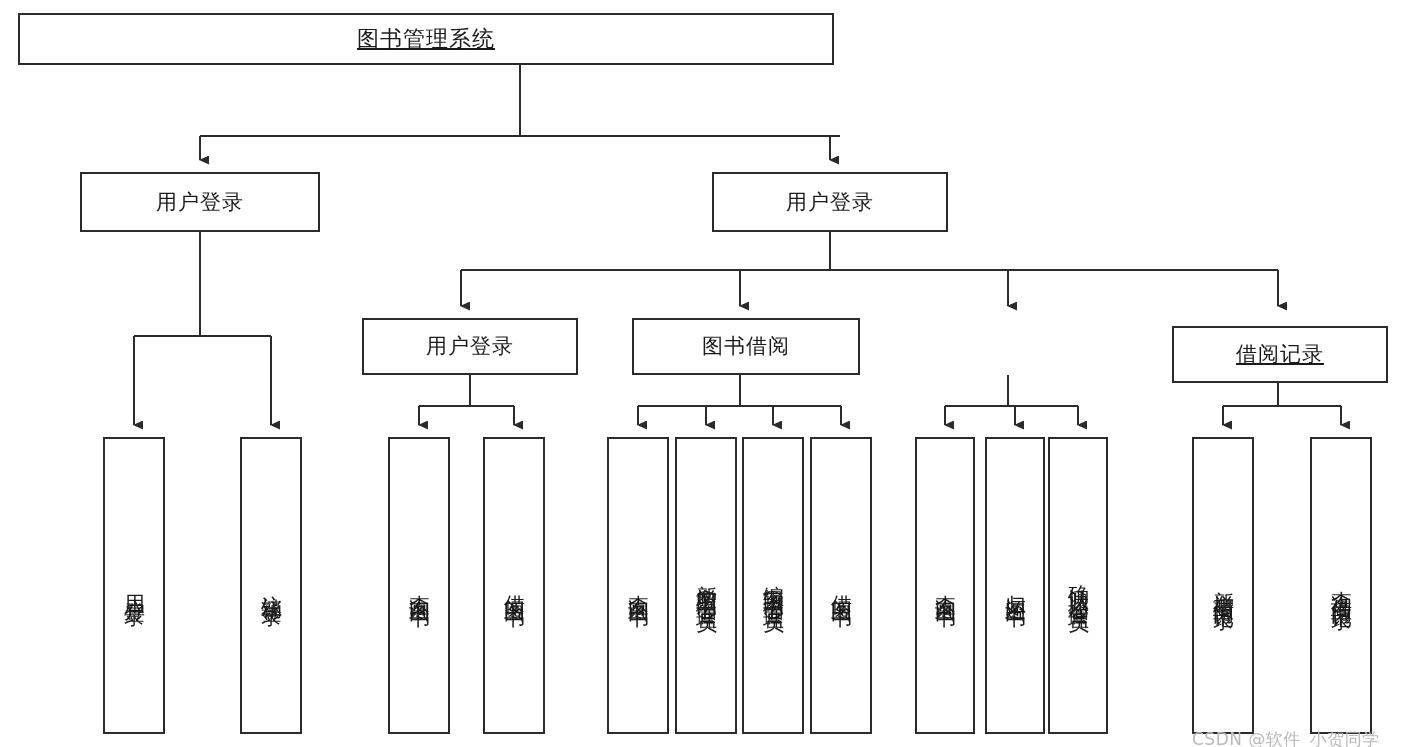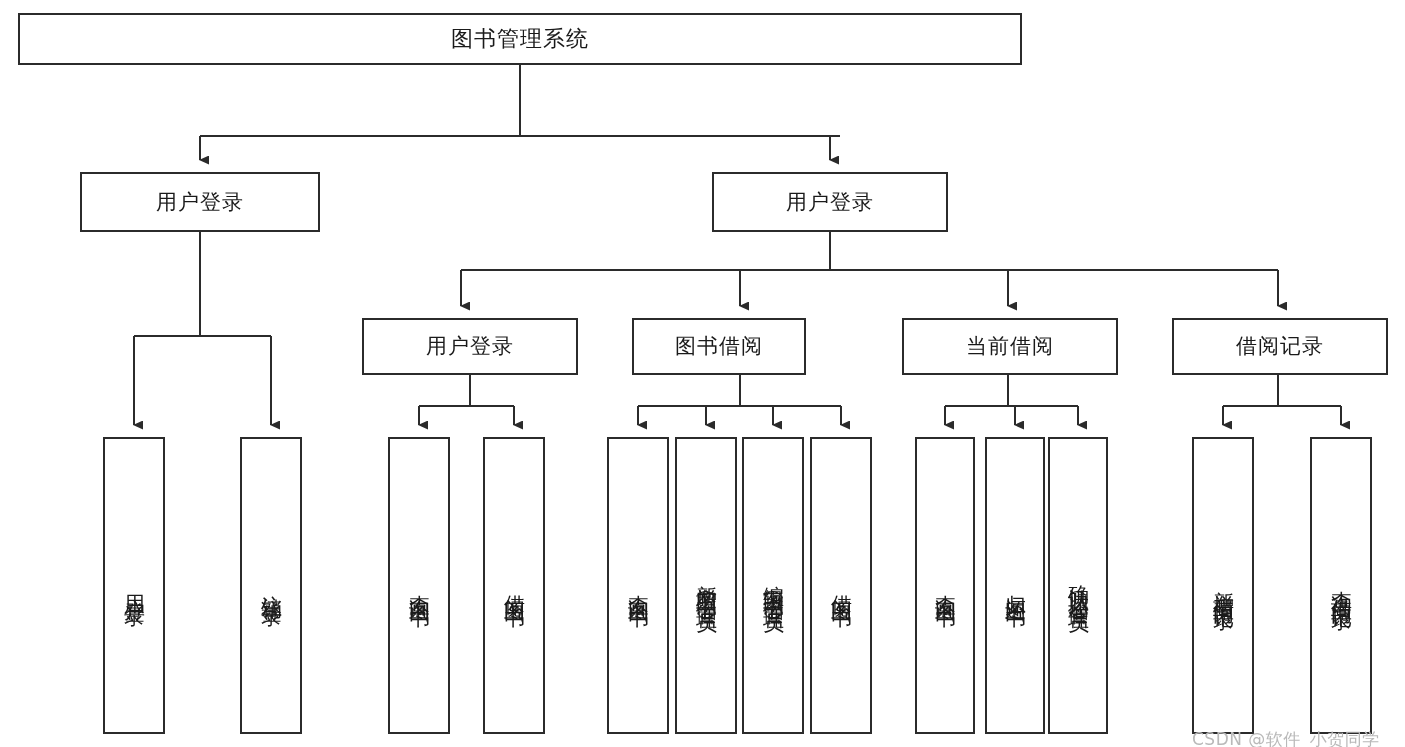--- a/index.html
+++ b/index.html
@@ -114,41 +114,38 @@
       <path d="M1078,406 L1078,425" marker-end="url(#arrowhead)"></path>
 
       <path d="M1278,375 L1278,406"></path>
       <path d="M1223,406 L1341,406"></path>
       <path d="M1223,406 L1223,425" marker-end="url(#arrowhead)"></path>
       <path d="M1341,406 L1341,425" marker-end="url(#arrowhead)"></path>
 
     </g>
   </svg>
 
-  <div class="node root" style="left: 18px; top: 13px; width: 1004px; height: 52px;">
+  <div class="node root" style="left: 18px; top: 13px; width: 816px; height: 52px; text-decoration: underline;">
     <span class="node-label">图书管理系统</span>
   </div>
 
   <div class="node" style="left: 80px; top: 172px; width: 240px; height: 60px;">
     <span class="node-label">用户登录</span>
   </div>
   <div class="node" style="left: 712px; top: 172px; width: 236px; height: 60px;">
     <span class="node-label">用户登录</span>
   </div>
 
   <div class="node" style="left: 362px; top: 318px; width: 216px; height: 57px;">
     <span class="node-label">用户登录</span>
   </div>
-  <div class="node" style="left: 632px; top: 318px; width: 174px; height: 57px;">
+  <div class="node" style="left: 632px; top: 318px; width: 228px; height: 57px;">
     <span class="node-label">图书借阅</span>
   </div>
-  <div class="node" style="left: 902px; top: 318px; width: 216px; height: 57px;">
-    <span class="node-label">当前借阅</span>
-  </div>
-  <div class="node" style="left: 1172px; top: 318px; width: 216px; height: 57px;">
+  <div class="node" style="left: 1172px; top: 326px; width: 216px; height: 57px; text-decoration: underline;">
     <span class="node-label">借阅记录</span>
   </div>
 
   <div class="node vertical" style="left: 103px; top: 437px; width: 62px; height: 297px;">
     <span class="node-label">用户登录</span>
   </div>
   <div class="node vertical" style="left: 240px; top: 437px; width: 62px; height: 297px;">
     <span class="node-label">注销登录</span>
   </div>
   <div class="node vertical" style="left: 388px; top: 437px; width: 62px; height: 297px;">

